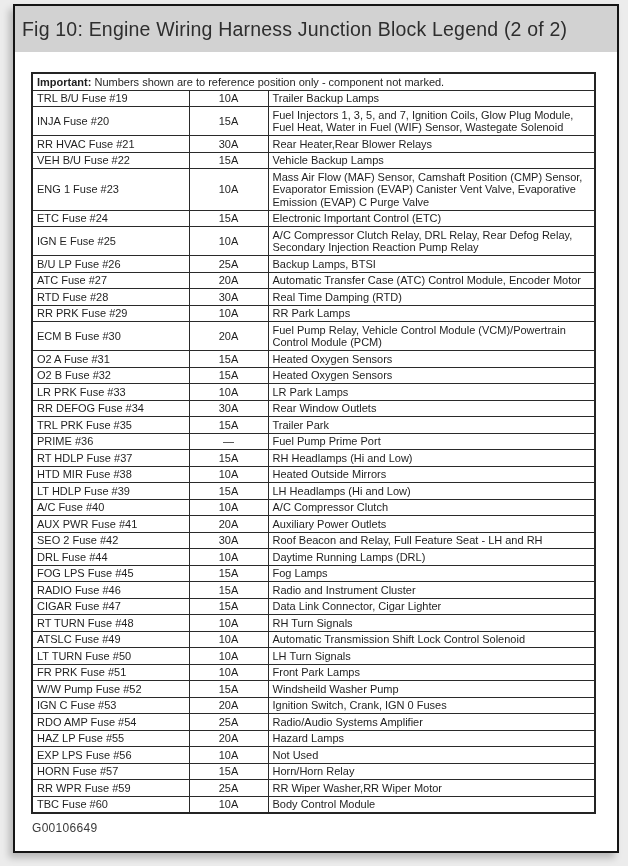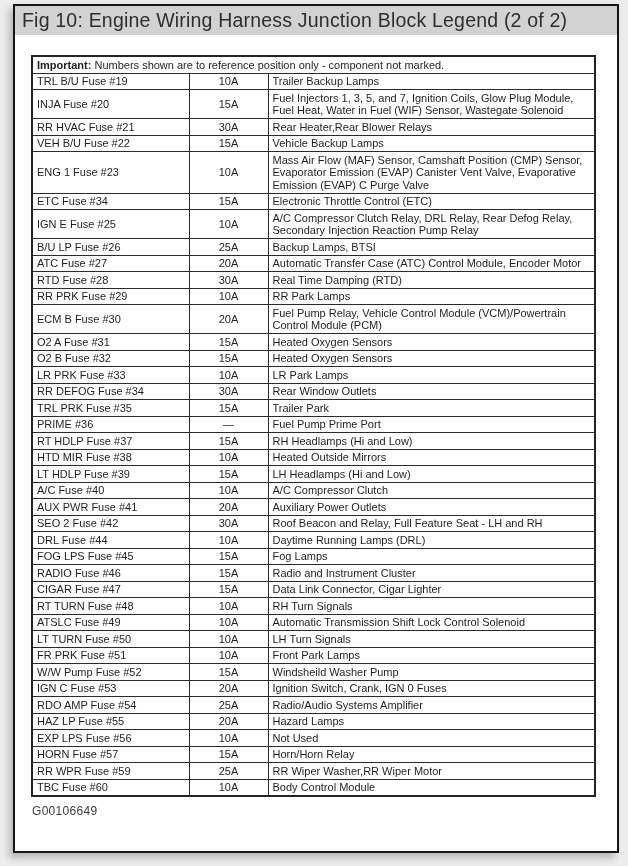--- a/index.html
+++ b/index.html
@@ -12,21 +12,21 @@
   .page {
     position: absolute;
     left: 13px; top: 4px;
     width: 606px; height: 849px;
     background: #ffffff;
     border: 2px solid #151515;
     box-shadow: -4px 5px 7px rgba(0,0,0,0.22);
   }
   .title-bar {
     width: 100%;
-    height: 29px;
+    height: 46px;
     background: #d2d2d2;
     display: flex;
     align-items: center;
     padding-left: 7px;
     font-size: 19.5px;
     color: #2e2e2e;
     letter-spacing: 0.2px;
     white-space: nowrap;
   }
   .table-wrap {
@@ -99,23 +99,23 @@
             <td class="td-name">VEH B/U Fuse #22</td>
             <td class="td-amp">15A</td>
             <td class="td-desc">Vehicle Backup Lamps</td>
           </tr>
           <tr>
             <td class="td-name">ENG 1 Fuse #23</td>
             <td class="td-amp">10A</td>
             <td class="td-desc">Mass Air Flow (MAF) Sensor, Camshaft Position (CMP) Sensor, Evaporator Emission (EVAP) Canister Vent Valve, Evaporative Emission (EVAP) C Purge Valve</td>
           </tr>
           <tr>
-            <td class="td-name">ETC Fuse #34</td>
-            <td class="td-amp">15A</td>
-            <td class="td-desc">Electronic Throttle Control (ETC)</td>
+            <td class="td-name">ETC Fuse #24</td>
+            <td class="td-amp">15A</td>
+            <td class="td-desc">Electronic Important Control (ETC)</td>
           </tr>
           <tr>
             <td class="td-name">IGN E Fuse #25</td>
             <td class="td-amp">10A</td>
             <td class="td-desc">A/C Compressor Clutch Relay, DRL Relay, Rear Defog Relay, Secondary Injection Reaction Pump Relay</td>
           </tr>
           <tr>
             <td class="td-name">B/U LP Fuse #26</td>
             <td class="td-amp">25A</td>
             <td class="td-desc">Backup Lamps, BTSI</td>

